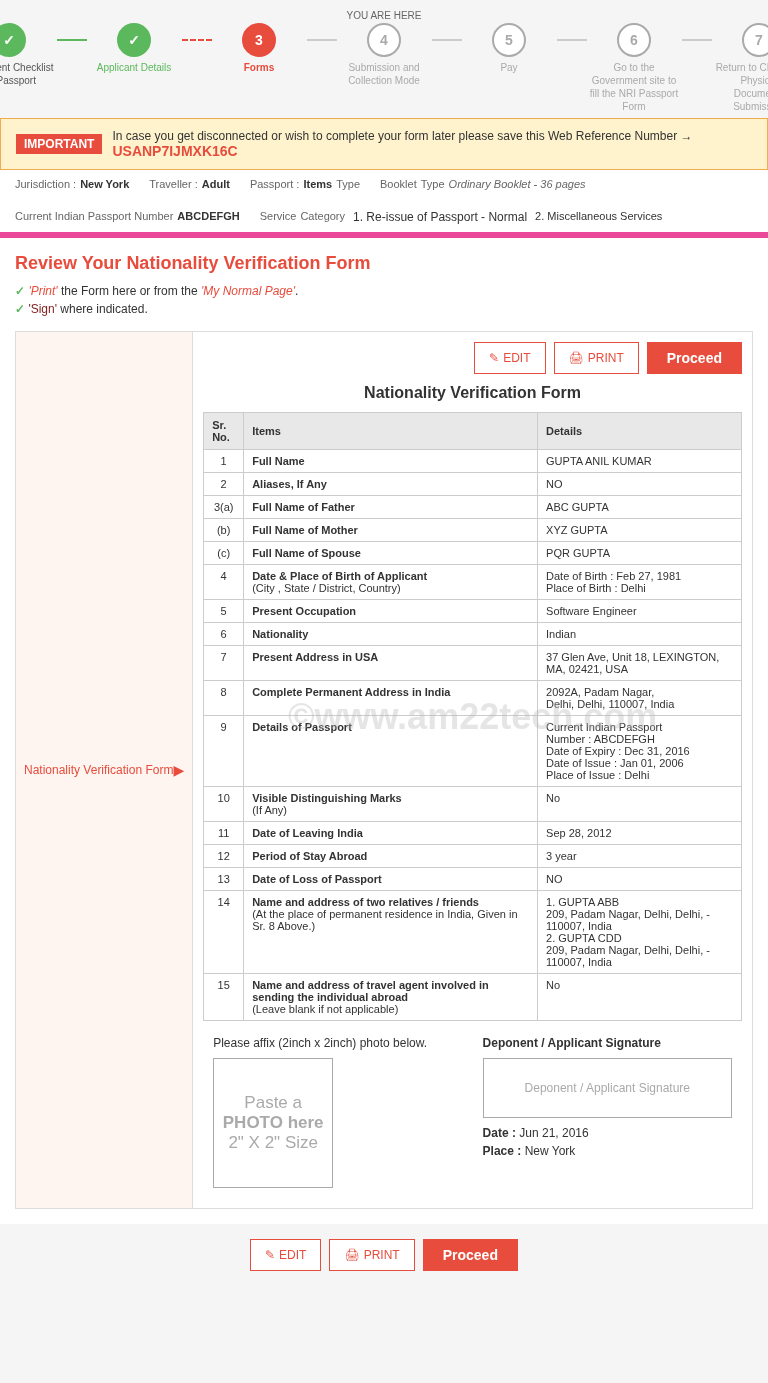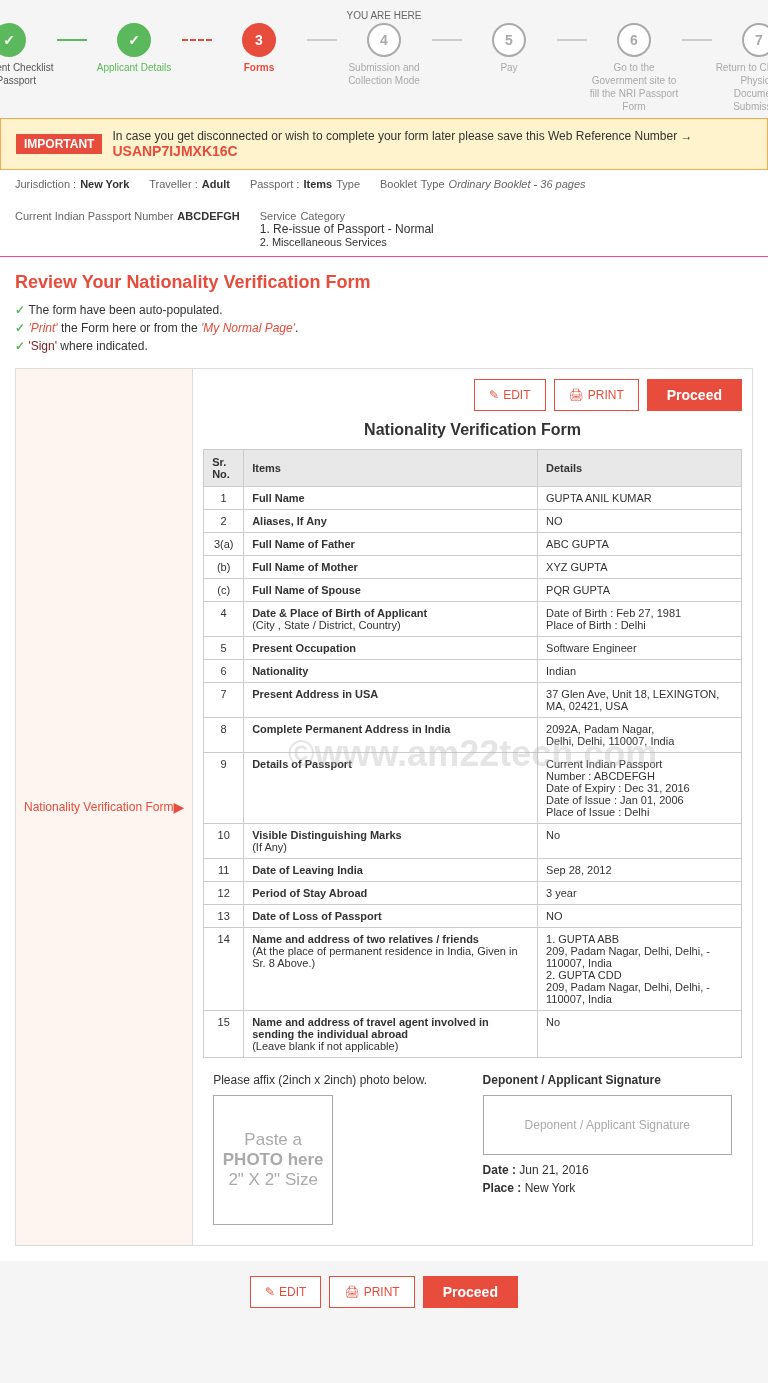--- a/index.html
+++ b/index.html
@@ -18,21 +18,21 @@
     .connector.green { background: #5cb85c; }
     .connector.dashed { background: none; border-top: 2px dashed #e74c3c; }
 
     
     .important-banner { background: #fff3cd; border: 1px solid #f0ad4e; padding: 10px 15px; display: flex; align-items: center; gap: 10px; margin: 0; }
     .important-label { background: #e74c3c; color: white; font-weight: bold; padding: 3px 8px; font-size: 12px; white-space: nowrap; }
     .banner-text { font-size: 12px; color: #333; flex: 1; }
     .ref-number { color: #e74c3c; font-weight: bold; font-size: 14px; }
 
     
-    .info-bar { background: #fff; padding: 8px 15px; border-bottom: 1px solid #ec4899; display: flex; gap: 20px; flex-wrap: wrap; font-size: 11px; }
+    .info-bar { background: #fff; padding: 8px 15px; border-bottom: 6px solid #ec4899; display: flex; gap: 20px; flex-wrap: wrap; font-size: 11px; }
     .info-item { display: flex; gap: 4px; }
     .info-label { color: #666; }
     .info-value { color: #333; font-weight: bold; }
 
     
     .main-content { background: #fff; padding: 15px; }
     .review-title { font-size: 18px; color: #333; margin-bottom: 10px; }
     .review-title span { color: #e74c3c; }
     .checklist { list-style: none; margin-bottom: 15px; }
     .checklist li { font-size: 12px; margin-bottom: 4px; }
@@ -150,36 +150,35 @@
   </div>
   <div class="info-item">
     <span class="info-label">Booklet</span>
     <span class="info-label">Type</span>
     <span class="info-label" style="font-style:italic;">Ordinary Booklet - 36 pages</span>
   </div>
   <div class="info-item">
     <span class="info-label">Current Indian Passport Number</span>
     <span class="info-value">ABCDEFGH</span>
   </div>
-  <div class="info-item" style="flex-direction:column; gap:0;">
+  <div class="info-item" style="flex-direction:row; gap:8px;">
     <div style="display:flex; gap:4px;">
       <span class="info-label">Service</span>
       <span class="info-label">Category</span>
     </div>
     <div style="font-size:12px;">1. Re-issue of Passport - Normal</div>
     <div style="font-size:11px;">2. Miscellaneous Services</div>
   </div>
 </div>
 
 <div class="main-content">
   <h2 class="review-title">
     <span>Review Your </span><span style="color:#e74c3c;">Nationality Verification Form</span>
   </h2>
   <ul class="checklist">
-    <li>The form have been auto-populated.</li>
     <li><span style="color:#e74c3c; font-style:italic;">'Print'</span> the Form here or from the <span style="color:#e74c3c; font-style:italic;">'My Normal Page'</span>.</li>
     <li><span style="color:#7f1d1d; ">'Sign'</span> where indicated.</li>
   </ul>
 
   <div class="form-section">
     <div class="sidebar-tab">
       <span class="sidebar-tab-label">Nationality Verification Form</span>
       <span class="sidebar-arrow">▶</span>
     </div>
     <div class="form-content">

